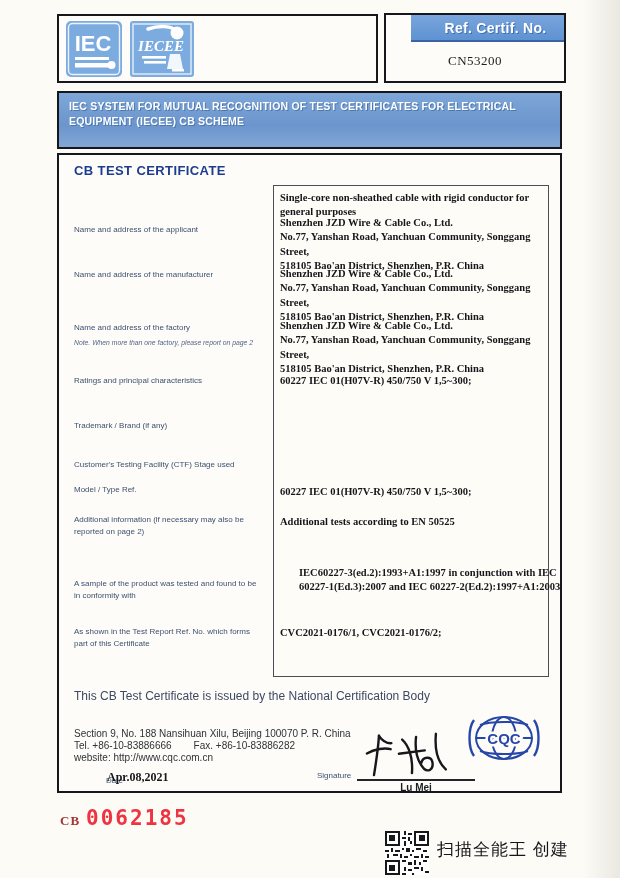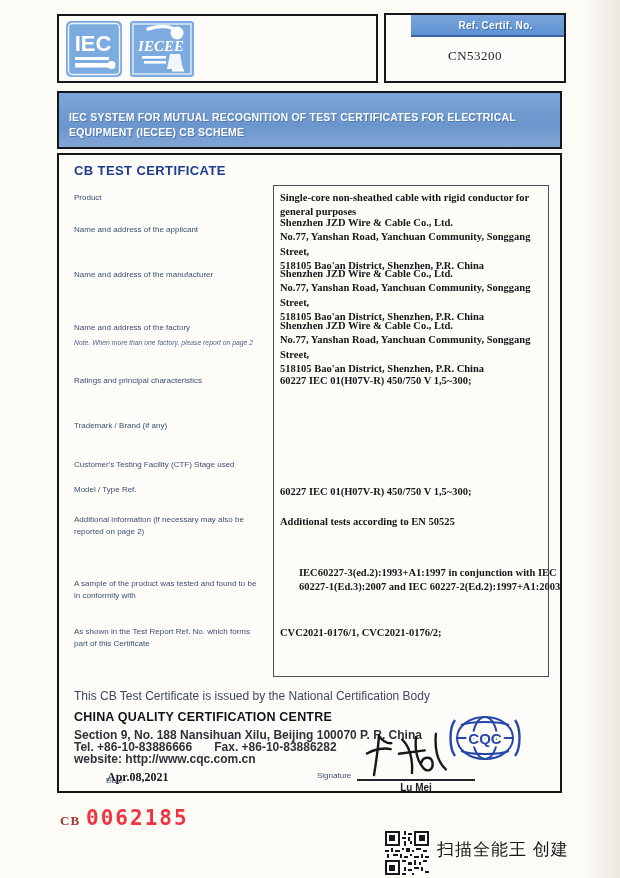--- a/index.html
+++ b/index.html
@@ -12,33 +12,33 @@
     position:relative;width:620px;height:878px;overflow:hidden;
     background:linear-gradient(90deg,#fcfbf6 0,#fcfbf6 94%,#ebe8e1 100%);
   }
   .box{position:absolute;border:2px solid #15171a;background:#fdfcf8;box-sizing:border-box;}
   
   .logo-box{left:57px;top:14px;width:321px;height:69px;display:flex;align-items:center;gap:8px;padding-left:7px;}
   .ref-box{left:384px;top:13px;width:182px;height:70px;}
   .ref-head{
     background:linear-gradient(180deg,#7aa5dc,#5e92d2);
     border-bottom:2px solid #3c63a6;
-    color:#fff;font-weight:bold;font-size:10px;text-align:center;
+    color:#fff;font-weight:bold;font-size:14px;text-align:center;
     padding:5px 0 4px 16px;text-shadow:1px 1px 0 #416fae;letter-spacing:.3px;margin-left:25px;
   }
   .ref-val{
     text-align:center;margin-top:11px;
     font-family:"Liberation Serif",serif;font-size:13px;color:#1c1d20;letter-spacing:.5px;
   }
   
   .banner{
     left:57px;top:91px;width:505px;height:58px;
     background:linear-gradient(180deg,#7ea6d8 0%,#6b95cc 60%,#82a7d6 100%);
     color:#fff;font-weight:bold;font-size:10.5px;line-height:1.4;
-    padding:17px 10px;text-shadow:1px 1px 0 #4a77ae;letter-spacing:.2px;
+    padding:6px 10px;text-shadow:1px 1px 0 #4a77ae;letter-spacing:.2px;
   }
   
   .main-box{left:57px;top:153px;width:505px;height:640px;}
   .cert-title{
     position:absolute;left:15px;top:8px;
     color:#1d3c8f;font-weight:bold;font-size:13px;letter-spacing:.4px;
   }
   .value-box{
     position:absolute;left:214px;top:30px;width:274px;height:490px;
     border:1px solid #4a4f57;background:#fdfcf7;
@@ -52,28 +52,28 @@
     color:#51658a;font-size:6.8px;font-style:italic;
   }
   .fval{
     position:absolute;left:6px;width:262px;
     font-family:"Liberation Serif",serif;font-weight:bold;font-size:10.5px;
     color:#15151a;line-height:1.38;white-space:pre-line;
   }
   
   .statement{position:absolute;left:15px;top:534px;font-size:12px;color:#3d4a63;}
   .ncb-name{position:absolute;left:15px;top:555px;font-size:12.5px;font-weight:bold;color:#131418;letter-spacing:.2px;}
-  .ncb-small{position:absolute;left:15px;font-size:12px;color:#2e3237;font-weight:bold;}
+  .ncb-small{position:absolute;left:15px;font-size:10px;color:#2e3237;}
   .date-label{position:absolute;left:15px;top:621px;font-size:8px;color:#3d5070;padding-left:32px;}
   .date-val{position:absolute;left:48px;top:615px;font-family:"Liberation Serif",serif;font-weight:bold;font-size:12px;color:#17181c;}
   .sig-label{position:absolute;left:258px;top:616px;font-size:8px;color:#3d5070;}
   .sig-line{position:absolute;left:298px;top:624px;width:118px;border-top:2px solid #23252a;}
   .sig-name{position:absolute;left:298px;top:627px;width:118px;text-align:center;font-size:10px;font-weight:bold;color:#1c1e22;}
   .sig-hand{position:absolute;left:300px;top:574px;transform:rotate(-3deg);}
-  .cqc-logo{position:absolute;left:390px;top:556px;}
+  .cqc-logo{position:absolute;left:409px;top:556px;}
   
   .stamp{position:absolute;left:60px;top:806px;}
   .stamp-prefix{font-family:"Liberation Serif",serif;font-weight:bold;font-size:13px;color:#a23636;letter-spacing:1px;}
   .stamp-number{font-family:"DejaVu Sans Mono",monospace;font-weight:bold;font-size:21px;color:#ef3340;letter-spacing:2px;margin-left:6px;}
   .qr{position:absolute;left:385px;top:830px;}
   .scan-caption{position:absolute;left:437px;top:838px;font-size:17px;color:#15161a;letter-spacing:1px;}
 </style>
 </head>
 <body>
 
@@ -124,35 +124,33 @@
 518105 Bao'an District, Shenzhen, P.R. China</div>
       <div class="fval" style="top:188px;">60227 IEC 01(H07V-R) 450/750 V 1,5~300;</div>
       <div class="fval" style="top:232px;"></div>
       <div class="fval" style="top:272px;"></div>
       <div class="fval" style="top:299px;">60227 IEC 01(H07V-R) 450/750 V 1,5~300;</div>
       <div class="fval" style="top:329px;">Additional tests according to EN 50525</div>
       <div class="fval" style="top:380px;margin-left:19px;">IEC60227-3(ed.2):1993+A1:1997 in conjunction with IEC 60227-1(Ed.3):2007 and IEC 60227-2(Ed.2):1997+A1:2003</div>
       <div class="fval" style="top:440px;">CVC2021-0176/1, CVC2021-0176/2;</div>
     </div>
 
-    <div class="flabel" style="top:37px;">Product</div>
     <div class="flabel" style="top:69px;">Name and address of the applicant</div>
     <div class="flabel" style="top:167px;">Name and address of the factory</div>
     <div class="flabel" style="top:114px;">Name and address of the manufacturer</div>
     <div class="fnote" style="top:184px;">Note. When more than one factory, please report on page 2</div>
     <div class="flabel" style="top:220px;">Ratings and principal characteristics</div>
     <div class="flabel" style="top:265px;">Trademark / Brand (if any)</div>
     <div class="flabel" style="top:304px;">Customer's Testing Facility (CTF) Stage used</div>
     <div class="flabel" style="top:329px;">Model / Type Ref.</div>
     <div class="flabel" style="top:359px;">Additional information (if necessary may also be reported on page 2)</div>
     <div class="flabel" style="top:471px;">As shown in the Test Report Ref. No. which forms part of this Certificate</div>
     <div class="flabel" style="top:423px;">A sample of the product was tested and found to be in conformity with</div>
 
     <div class="statement">This CB Test Certificate is issued by the National Certification Body</div>
-    <div class="ncb-name">CHINA QUALITY CERTIFICATION CENTRE</div>
     <div class="ncb-small" style="top:573px;">Section 9, No. 188 Nansihuan Xilu, Beijing 100070 P. R. China</div>
     <div class="ncb-small" style="top:585px;">
       <span>Tel. +86-10-83886666</span><span style="display:inline-block;width:22px;"></span><span>Fax. +86-10-83886282</span>
     </div>
     <div class="ncb-small" style="top:597px;">website: http://www.cqc.com.cn</div>
 
     <div class="date-label">Date</div>
     <div class="date-val">Apr.08,2021</div>
 
     <div class="sig-hand">

